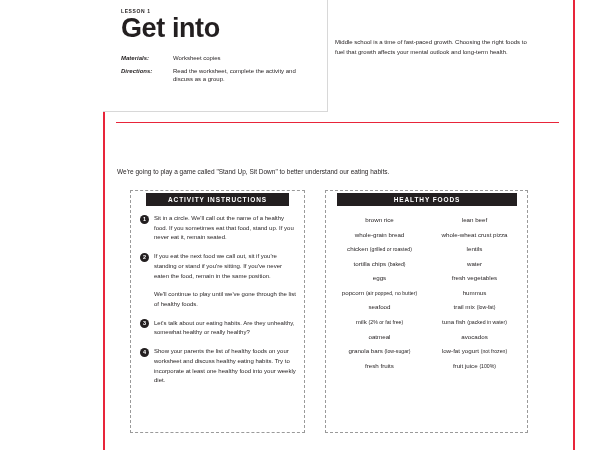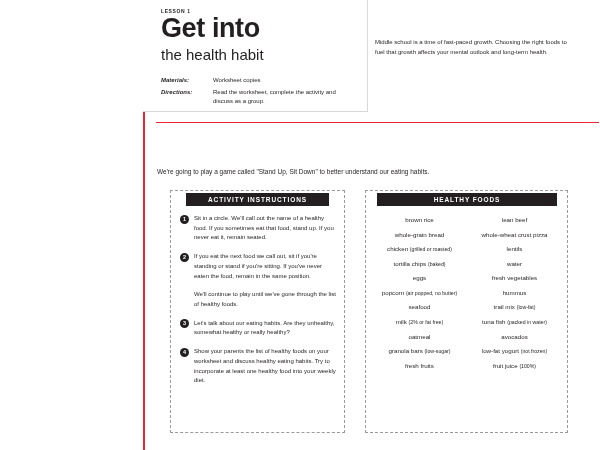--- a/index.html
+++ b/index.html
@@ -13,21 +13,20 @@
     overflow: hidden;
     font-family: "Liberation Sans", sans-serif;
     color: #231f20;
   }
   .page {
     position: relative;
     width: 493px;
     height: 450px;
     background: #ffffff;
     box-sizing: border-box;
-    margin-left: 40px;
   }
   
   .rule-left {
     position: absolute;
     left: 103px;
     top: 0;
     width: 2px;
     height: 450px;
     background: #e8253a;
   }
@@ -233,21 +232,20 @@
 <body>
 
 <div class="page">
 
   <div class="rule-left"></div>
   <div class="rule-right"></div>
 
   <div class="header">
     <div class="eyebrow">LESSON 1</div>
     <div class="title-main">Get into</div>
-    <div class="title-sub">the health habit</div>
     <div class="meta">
       <div class="meta-row">
         <div class="meta-label">Materials:</div>
         <div class="meta-value">Worksheet copies</div>
       </div>
       <div class="meta-row">
         <div class="meta-label">Directions:</div>
         <div class="meta-value">Read the worksheet, complete the activity and discuss as a group.</div>
       </div>
     </div>

